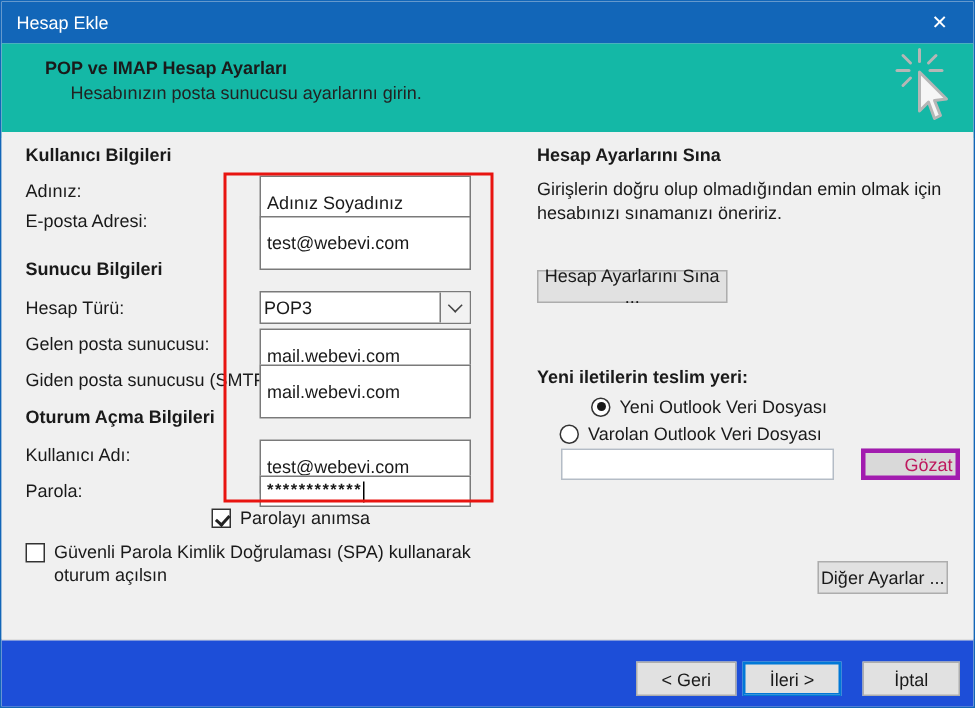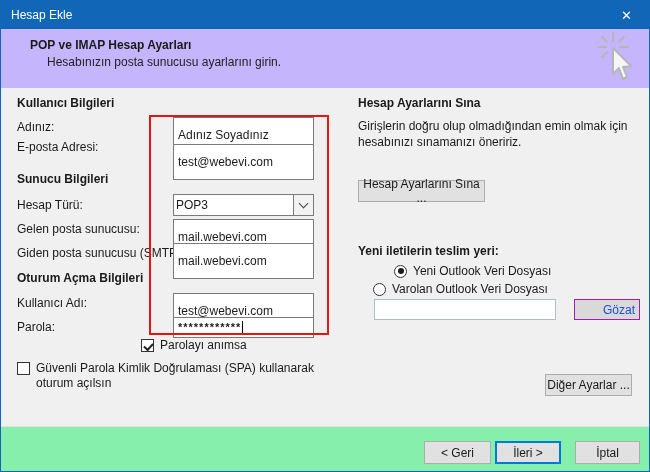--- a/index.html
+++ b/index.html
@@ -9,21 +9,21 @@
     border:1px solid #1266b8;overflow:hidden;
     font-family:"Liberation Sans","DejaVu Sans",sans-serif;font-size:12px;color:#1a1a1a;
   }
   
   .titlebar{position:absolute;left:0;top:0;width:100%;height:28px;background:#1266b8;
     display:flex;align-items:center;}
   .titlebar .title{color:#ffffff;font-size:12px;padding-left:10px;flex:1;}
   .titlebar .close{width:45px;height:28px;display:flex;align-items:center;justify-content:center;
     color:#ffffff;font-size:13px;cursor:default;}
   
-  .header{position:absolute;left:0;top:28px;width:100%;height:64px;background:#c4b5fd;
+  .header{position:absolute;left:0;top:28px;width:100%;height:64px;background:#14b8a6;
     border-bottom:1px solid #dcdcdc;}
   .header .h-title{position:absolute;left:29px;top:9px;font-weight:bold;font-size:12px;}
   .header .h-sub{position:absolute;left:46px;top:26px;font-size:12px;color:#222;}
   .header .cursor-art{position:absolute;right:8px;top:3px;}
   
   .bodyarea{position:absolute;left:0;top:87px;width:100%;height:338px;background:#f0f0f0;}
   .lbl{position:absolute;white-space:nowrap;}
   .sec{font-weight:bold;}
   .tbox{position:absolute;height:21px;width:141px;border:1px solid #7a7a7a;background:#fff;
     font-family:"Liberation Sans","DejaVu Sans",sans-serif;font-size:12px;color:#1a1a1a;
@@ -54,26 +54,26 @@
   .radio-row{position:absolute;display:flex;align-items:center;}
   .rdot{width:13px;height:13px;border:1px solid #333;border-radius:50%;background:#fff;
     flex:0 0 13px;display:flex;align-items:center;justify-content:center;}
   .rdot.sel:after{content:"";width:6px;height:6px;border-radius:50%;background:#1a1a1a;display:block;}
   .radio-row .rtext{margin-left:6px;}
   
   .btn{position:absolute;background:#e1e1e1;border:1px solid #adadad;
     font-family:"Liberation Sans","DejaVu Sans",sans-serif;font-size:12px;color:#1a1a1a;
     display:flex;align-items:center;justify-content:center;padding:0;}
   .btn.default{border:1px solid #0078d7;box-shadow:inset 0 0 0 1px #0078d7;}
-  .btn.disabled{background:#d9d9d9;border:1px solid #a21caf;color:#1d4ed8;padding-left:24px;}
+  .btn.disabled{background:#d9d9d9;border:3px solid #a21caf;color:#be185d;padding-left:24px;}
   .desc{position:absolute;line-height:16px;}
   .path-box{position:absolute;left:373px;top:211px;width:182px;height:21px;background:#fff;
     border:1px solid #b4bcc6;}
   
-  .footer{position:absolute;left:0;top:425px;width:100%;height:46px;background:#86efac;
+  .footer{position:absolute;left:0;top:425px;width:100%;height:46px;background:#1d4ed8;
     border-top:1px solid #e0e0e0;}
 </style>
 </head>
 <body>
 
 <div class="window">
 
   <div class="titlebar">
     <span class="title">Hesap Ekle</span>
     <span class="close">✕</span>

